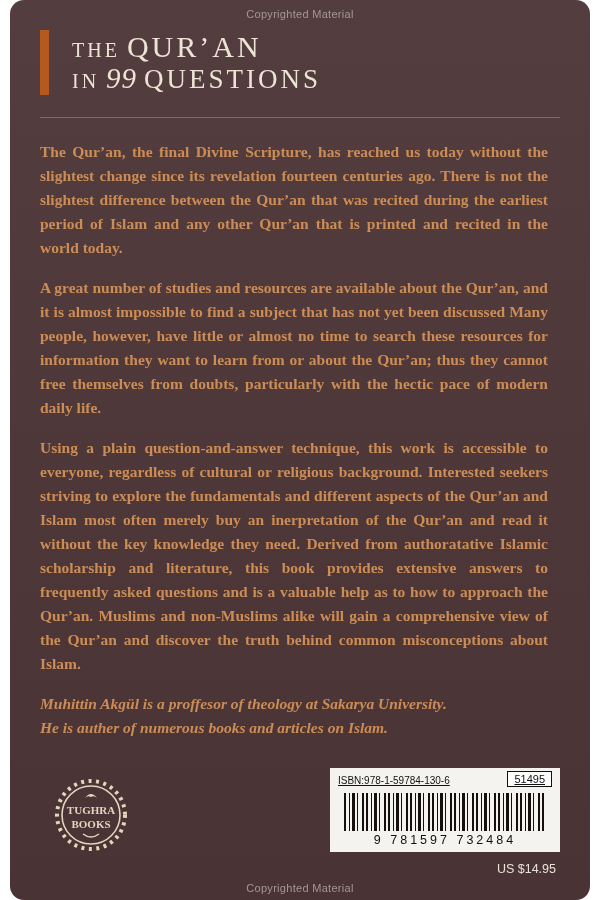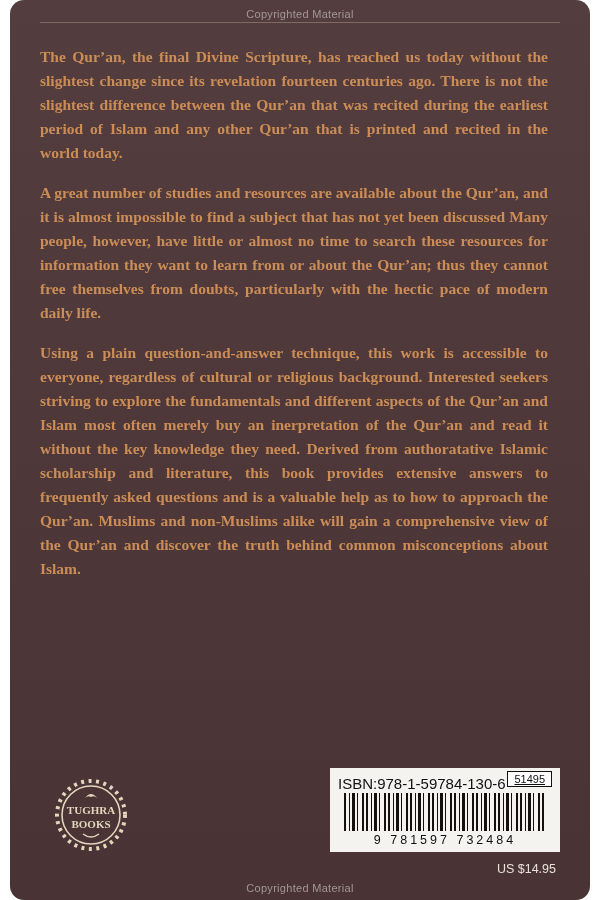--- a/index.html
+++ b/index.html
@@ -99,21 +99,21 @@
     padding: 4px 8px 3px 8px;
     font-family: "Liberation Sans", sans-serif;
     color: #111;
   }
   .isbn-row {
     display: flex;
     justify-content: space-between;
     align-items: flex-start;
     height: 20px;
   }
-  .isbn-text { font-size: 15px; padding-top: 3px; }
+  .isbn-text { font-size: 10px; padding-top: 3px; text-decoration: underline; }
   .addon-box {
     border: 1.5px solid #111;
     background: #ffffff;
     font-size: 11px;
     padding: 1px 6px;
     margin-top: -1px;
     text-decoration: underline;
   }
   .bars {
     height: 38px;
@@ -140,27 +140,45 @@
   }
 </style>
 </head>
 <body>
 
 <div class="page">
   <div class="cover">
 
     <div class="watermark top">Copyrighted Material</div>
 
+    <div class="title-block">
+      <div class="accent-bar"></div>
+      <div class="title-text">
+        <div class="title-line">
+          <span class="t-small">THE</span>
+          <span class="t-large">QUR’AN</span>
+        </div>
+        <div class="title-line">
+          <span class="t-small">IN</span>
+          <span class="t-num">99</span>
+          <span class="t-q">QUESTIONS</span>
+        </div>
+      </div>
+    </div>
 
     <hr class="rule">
 
     <div class="body-copy">
       <p>The Qur’an, the final Divine Scripture, has reached us today without the slightest change since its revelation fourteen centuries ago. There is not the slightest difference between the Qur’an that was recited during the earliest period of Islam and any other Qur’an that is printed and recited in the world today.</p>
       <p>A great number of studies and resources are available about the Qur’an, and it is almost impossible to find a subject that has not yet been discussed Many people, however, have little or almost no time to search these resources for information they want to learn from or about the Qur’an; thus they cannot free themselves from doubts, particularly with the hectic pace of modern daily life.</p>
       <p>Using a plain question-and-answer technique, this work is accessible to everyone, regardless of cultural or religious background. Interested seekers striving to explore the fundamentals and different aspects of the Qur’an and Islam most often merely buy an inerpretation of the Qur’an and read it without the key knowledge they need. Derived from authoratative Islamic scholarship and literature, this book provides extensive answers to frequently asked questions and is a valuable help as to how to approach the Qur’an. Muslims and non-Muslims alike will gain a comprehensive view of the Qur’an and discover the truth behind common misconceptions about Islam.</p>
+      <div class="bio">
+        <span>Muhittin Akgül is a proffesor of theology at Sakarya University.</span>
+        <span>He is auther of numerous books and articles on Islam.</span>
+      </div>
     </div>
 
     <svg class="logo" viewBox="0 0 78 78">
       <circle cx="39" cy="39" r="34" fill="none" stroke="#e2d6bd" stroke-width="4" stroke-dasharray="3 4.5"></circle>
       <circle cx="39" cy="39" r="29" fill="none" stroke="#e2d6bd" stroke-width="1.6"></circle>
       <path d="M33 22 Q39 14 45 22 Q42 19 39 21 Q36 19 33 22 Z" fill="#e2d6bd"></path>
       <text x="39" y="38" text-anchor="middle" font-family="Liberation Serif, serif" font-size="11" font-weight="bold" fill="#e2d6bd">TUGHRA</text>
       <text x="39" y="52" text-anchor="middle" font-family="Liberation Serif, serif" font-size="11" font-weight="bold" fill="#e2d6bd">BOOKS</text>
       <path d="M31 58 Q39 64 47 58" fill="none" stroke="#e2d6bd" stroke-width="1.5"></path>
     </svg>

